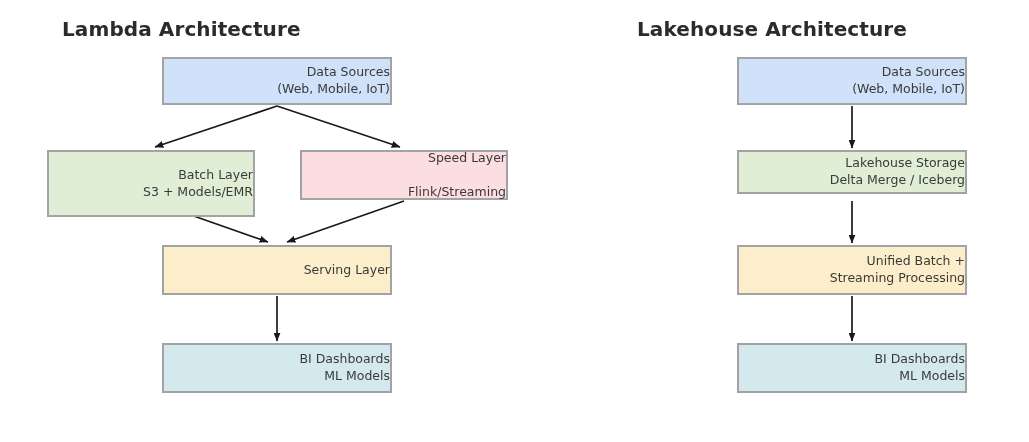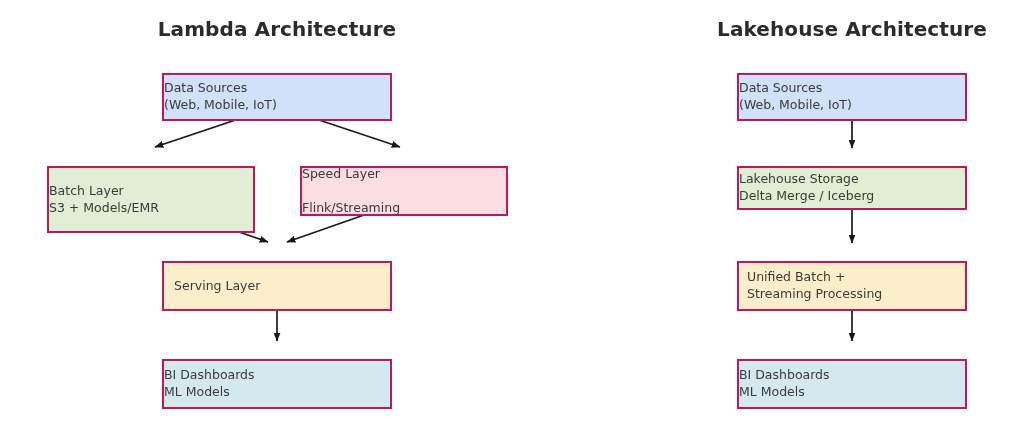--- a/index.html
+++ b/index.html
@@ -22,50 +22,49 @@
     height: 442px;
   }
   .svg-layer {
     position: absolute;
     left: 0; top: 0;
     width: 1029px;
     height: 442px;
   }
   .column-title {
     position: absolute;
-    text-align: center;
+    text-align: left;
     font-size: 20px;
     font-weight: bold;
     color: #2b2b2b;
     letter-spacing: 0.1px;
     white-space: nowrap;
   }
   #lambda-title {
     left: 62px;
     top: 17px;
     width: 430px;
   }
   #lakehouse-title {
     left: 637px;
     top: 17px;
     width: 430px;
   }
   .node-box {
     position: absolute;
     box-sizing: border-box;
-    border: 2px solid #be185d;
+    border: 2px solid #a3a3a3;
     display: flex;
     flex-direction: column;
-    align-items: flex-start;
+    align-items: flex-end;
     justify-content: center;
     text-align: center;
     font-size: 12.5px;
     line-height: 1.35;
     color: #3a3a3a;
-    margin-top: 16px;
   }
   .node-line {
     display: block;
     white-space: nowrap;
   }
 </style>
 </head>
 <body style="background: rgb(255, 255, 255);">
 
 <div class="diagram-root">

